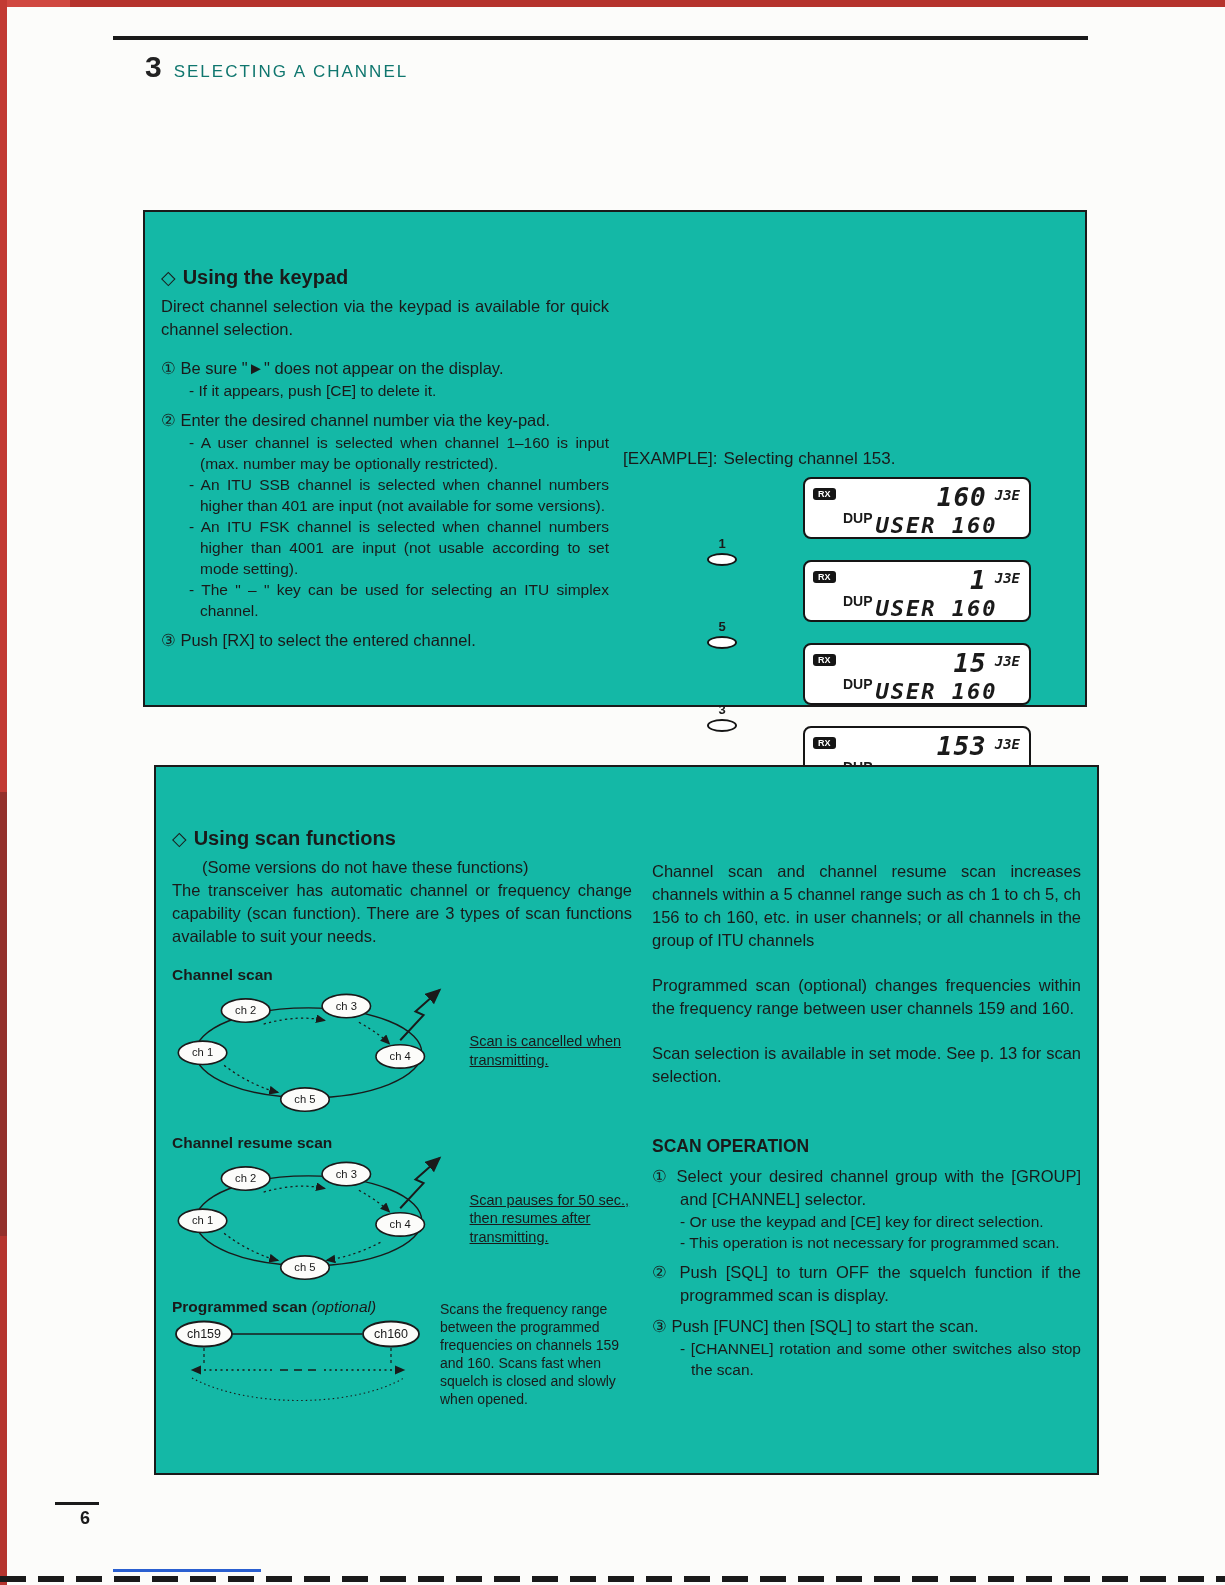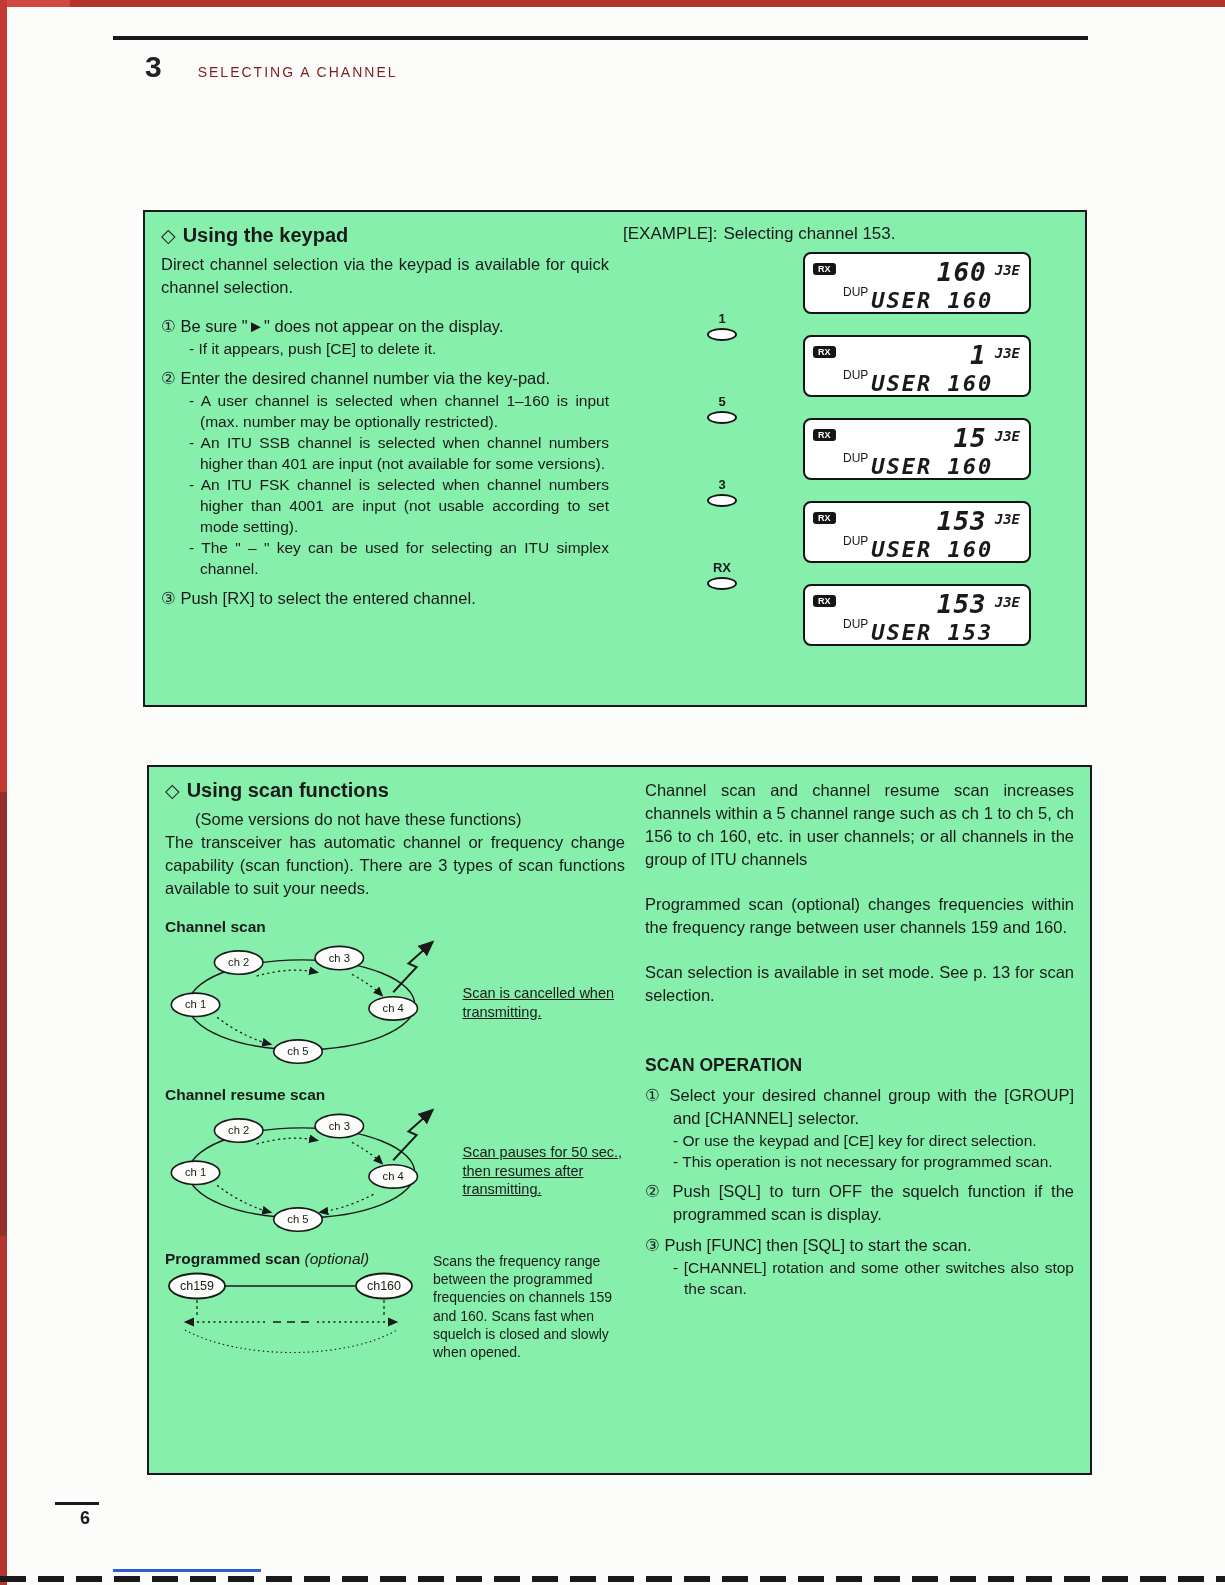--- a/index.html
+++ b/index.html
@@ -14,25 +14,25 @@
     background:linear-gradient(90deg,#d04840 0 70px,#b5332c 70px 100%); }
   .edge-left { position:absolute; left:0; top:0; width:7px; height:100%;
     background:linear-gradient(180deg,#c23a33 0 50%,#93302b 50% 78%,#b5342e 78% 100%); }
   .bottom-dashes { position:absolute; left:0; top:1576px; width:100%; height:6px;
     background:repeating-linear-gradient(90deg,#1a1a1a 0 26px, transparent 26px 38px); }
   .blue-line { position:absolute; left:113px; top:1569px; width:148px; height:3px; background:#2a5fd0; }
 
   .top-rule { position:absolute; left:113px; top:36px; width:975px; height:4px; background:#1a1a1a; }
   .chapter { position:absolute; left:145px; top:50px; display:flex; align-items:baseline; }
   .ch-num { font-size:30px; font-weight:bold; color:#222; }
-  .ch-title { font-size:14px; letter-spacing:2px; margin-left:36px; color:#7f1d1d; }
-
-  .box { position:absolute; border:2px solid #1a1a1a; background:#86efac; display:flex; padding:12px 16px; }
+  .ch-title { font-size:17px; letter-spacing:2px; margin-left:12px; color:#0f766e; }
+
+  .box { position:absolute; border:2px solid #1a1a1a; background:#14b8a6; display:flex; padding:12px 16px;align-items:center; }
   .box-keypad { left:143px; top:210px; width:944px; height:497px; gap:14px; }
-  .box-scan   { left:147px; top:765px; width:945px; height:710px; gap:20px; }
+  .box-scan   { left:154px; top:765px; width:945px; height:710px; gap:20px; }
 
   .colL  { width:448px; }
   .colR  { position:relative; flex:1; }
   .colL2 { width:460px; }
   .colR2 { flex:1; }
 
   .sec-h { font-size:20px; font-weight:bold; margin-bottom:6px; }
   .diamond { margin-right:7px; font-size:19px; font-weight:normal; }
   .txt { font-size:16.5px; line-height:23px; text-align:justify; }
   .subhead { margin-left:30px; font-size:16.5px; line-height:23px; }
@@ -50,21 +50,21 @@
   .lcd { position:relative; border:2.5px solid #151515; border-radius:8px;
          width:228px; height:62px; margin-bottom:21px; padding:5px 9px 4px 8px; background:#fff; }
   .lcd-row1 { display:flex; align-items:flex-start; }
   .rx-badge { background:#151515; color:#fff; font-size:9px; font-weight:bold;
               padding:1px 5px; border-radius:3px; margin-top:4px; }
   .lcd-main { flex:1; text-align:right; font-family:"DejaVu Sans Mono",monospace;
               font-style:italic; font-weight:bold; font-size:26px; line-height:1; letter-spacing:1px; }
   .lcd-mode { font-family:"DejaVu Sans Mono",monospace; font-style:italic; font-weight:bold;
               font-size:14px; margin-left:8px; margin-top:3px; }
   .lcd-row2 { display:flex; align-items:flex-start; padding-left:30px; margin-top:0; }
-  .lcd-dup  { font-size:12px; font-weight:normal; }
+  .lcd-dup  { font-size:14px; font-weight:bold; }
   .lcd-sub  { font-family:"DejaVu Sans Mono",monospace; font-style:italic; font-weight:bold;
               font-size:22px; letter-spacing:2px; margin-left:3px; margin-top:3px; }
 
   .btn { position:absolute; left:76px; width:46px; text-align:center; }
   .btn-label { font-size:13px; font-weight:bold; line-height:1; }
   .btn-oval { width:30px; height:13px; border:2.5px solid #151515; border-radius:50%; margin:3px auto 0; background:#fff; }
 
   
   .diag-label { font-size:15.5px; font-weight:bold; margin:18px 0 2px; }
   .diag-label i { font-weight:normal; font-style:italic; }

